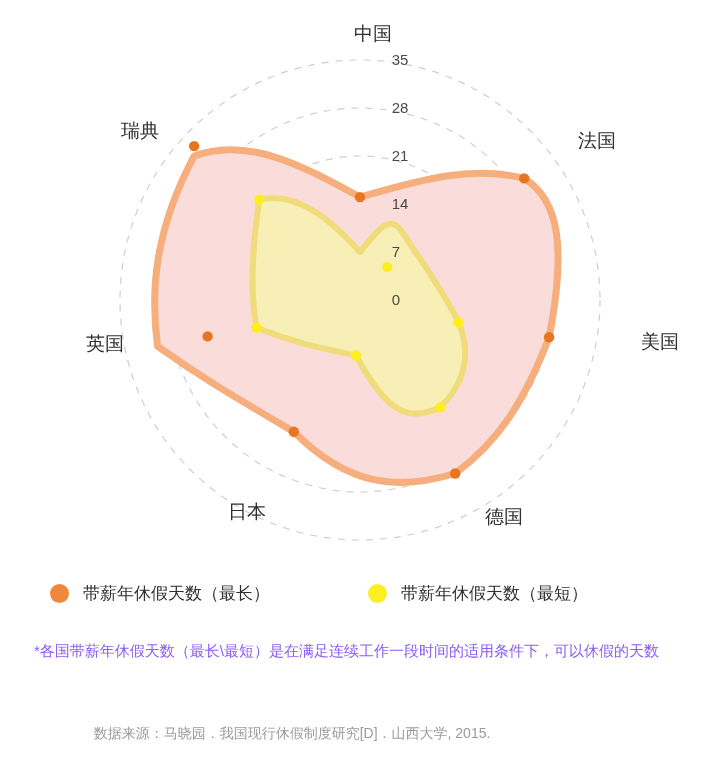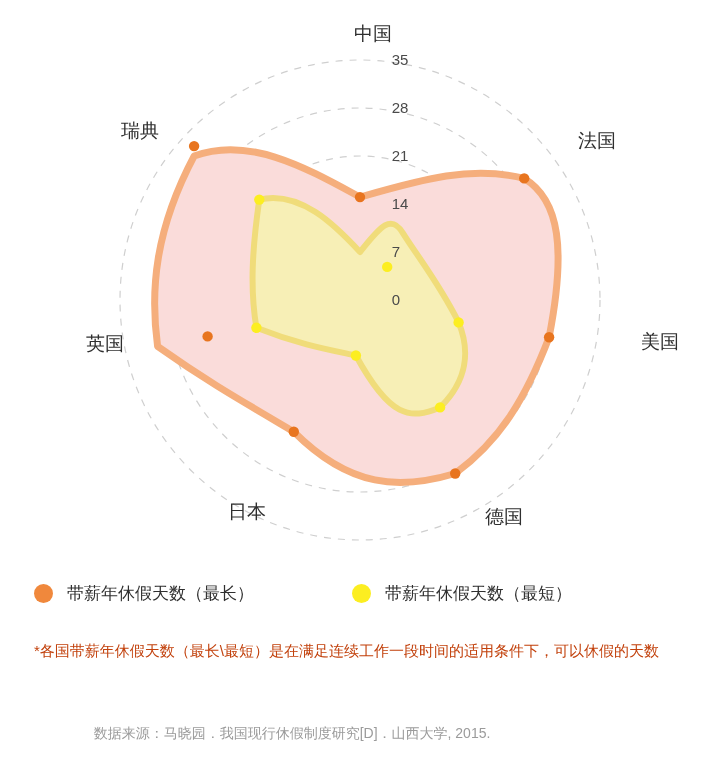--- a/index.html
+++ b/index.html
@@ -36,21 +36,21 @@
     font-family: "Liberation Sans", sans-serif;
   }
   #legend {
     position: absolute;
     left: 0;
     top: 568px;
     width: 720px;
     height: 50px;
     display: flex;
     align-items: center;
-    padding-left: 34px;
+    padding-left: 50px;
     box-sizing: border-box;
   }
   .legend-item {
     display: flex;
     align-items: center;
   }
   .legend-item.second {
     margin-left: 98px;
     justify-content: center;
   }
@@ -66,21 +66,21 @@
     color: #2f2f2f;
     white-space: nowrap;
   }
   #note {
     position: absolute;
     left: 34px;
     top: 638px;
     width: 660px;
     font-size: 15px;
     line-height: 26px;
-    color: #c2410c;
+    color: #8b5cf6;
   }
   #source {
     position: absolute;
     left: 0;
     top: 725px;
     width: 584px;
     text-align: center;
     font-size: 14px;
     color: #9b9b9b;
   }

